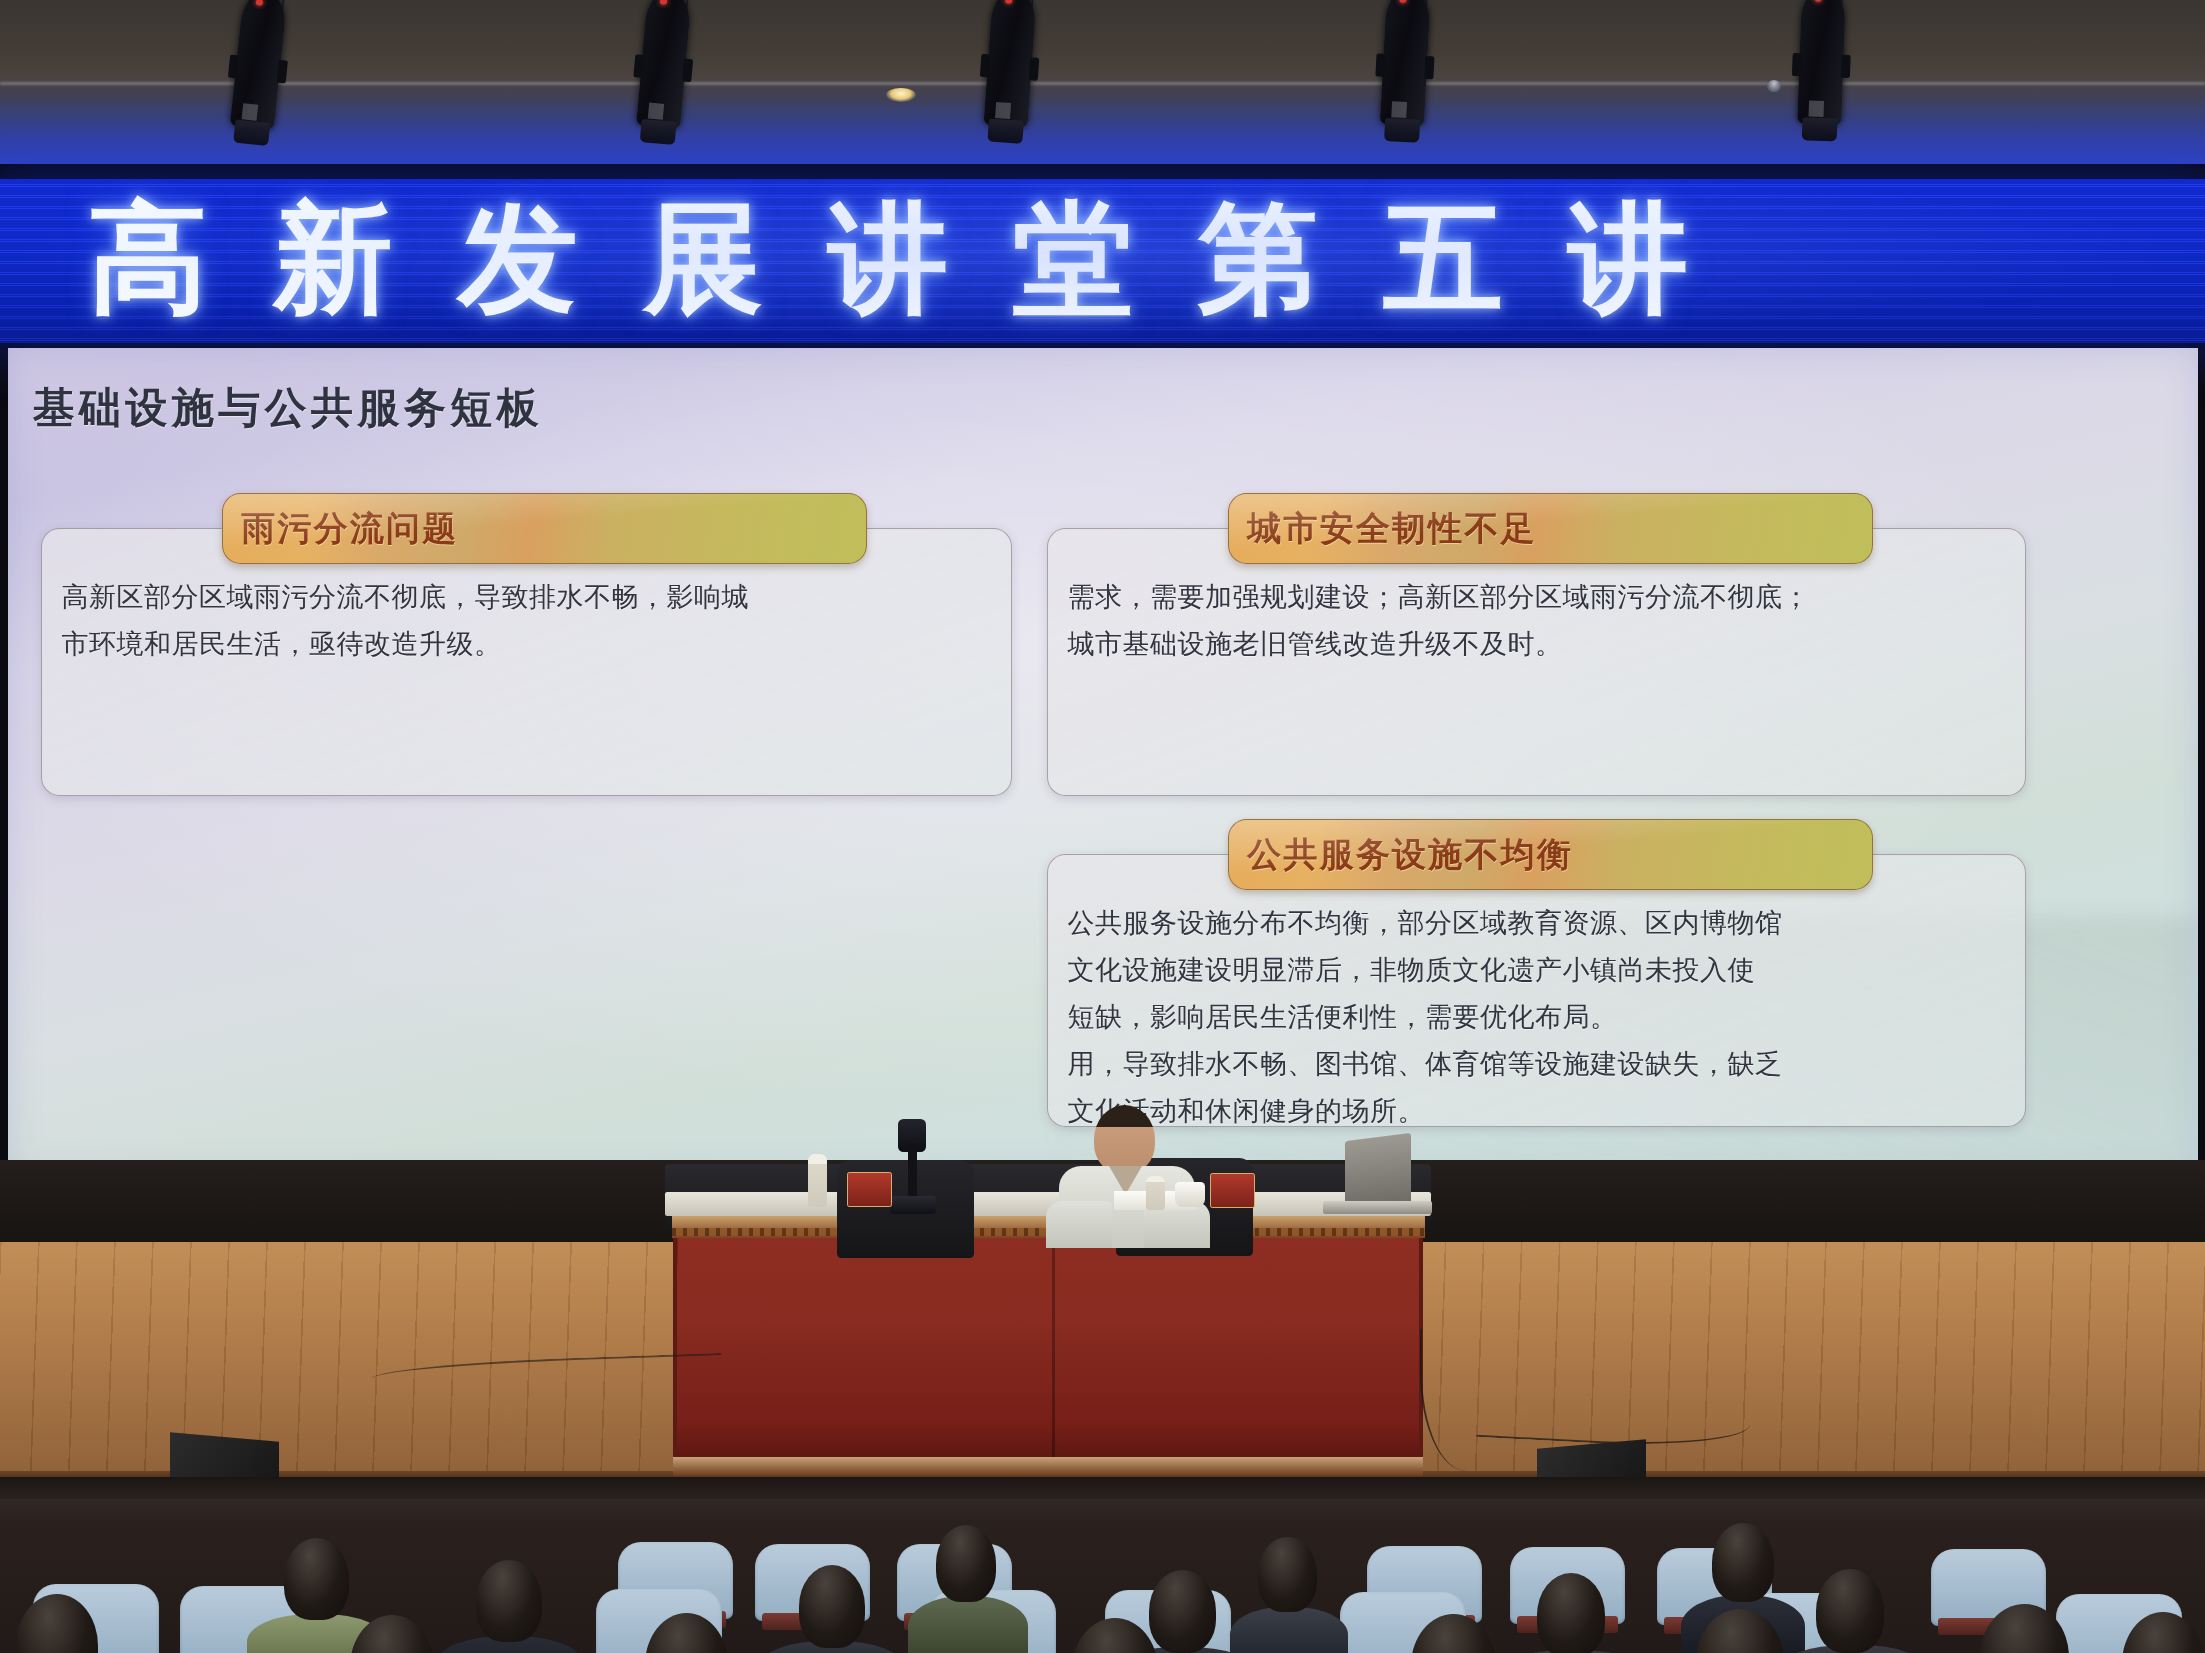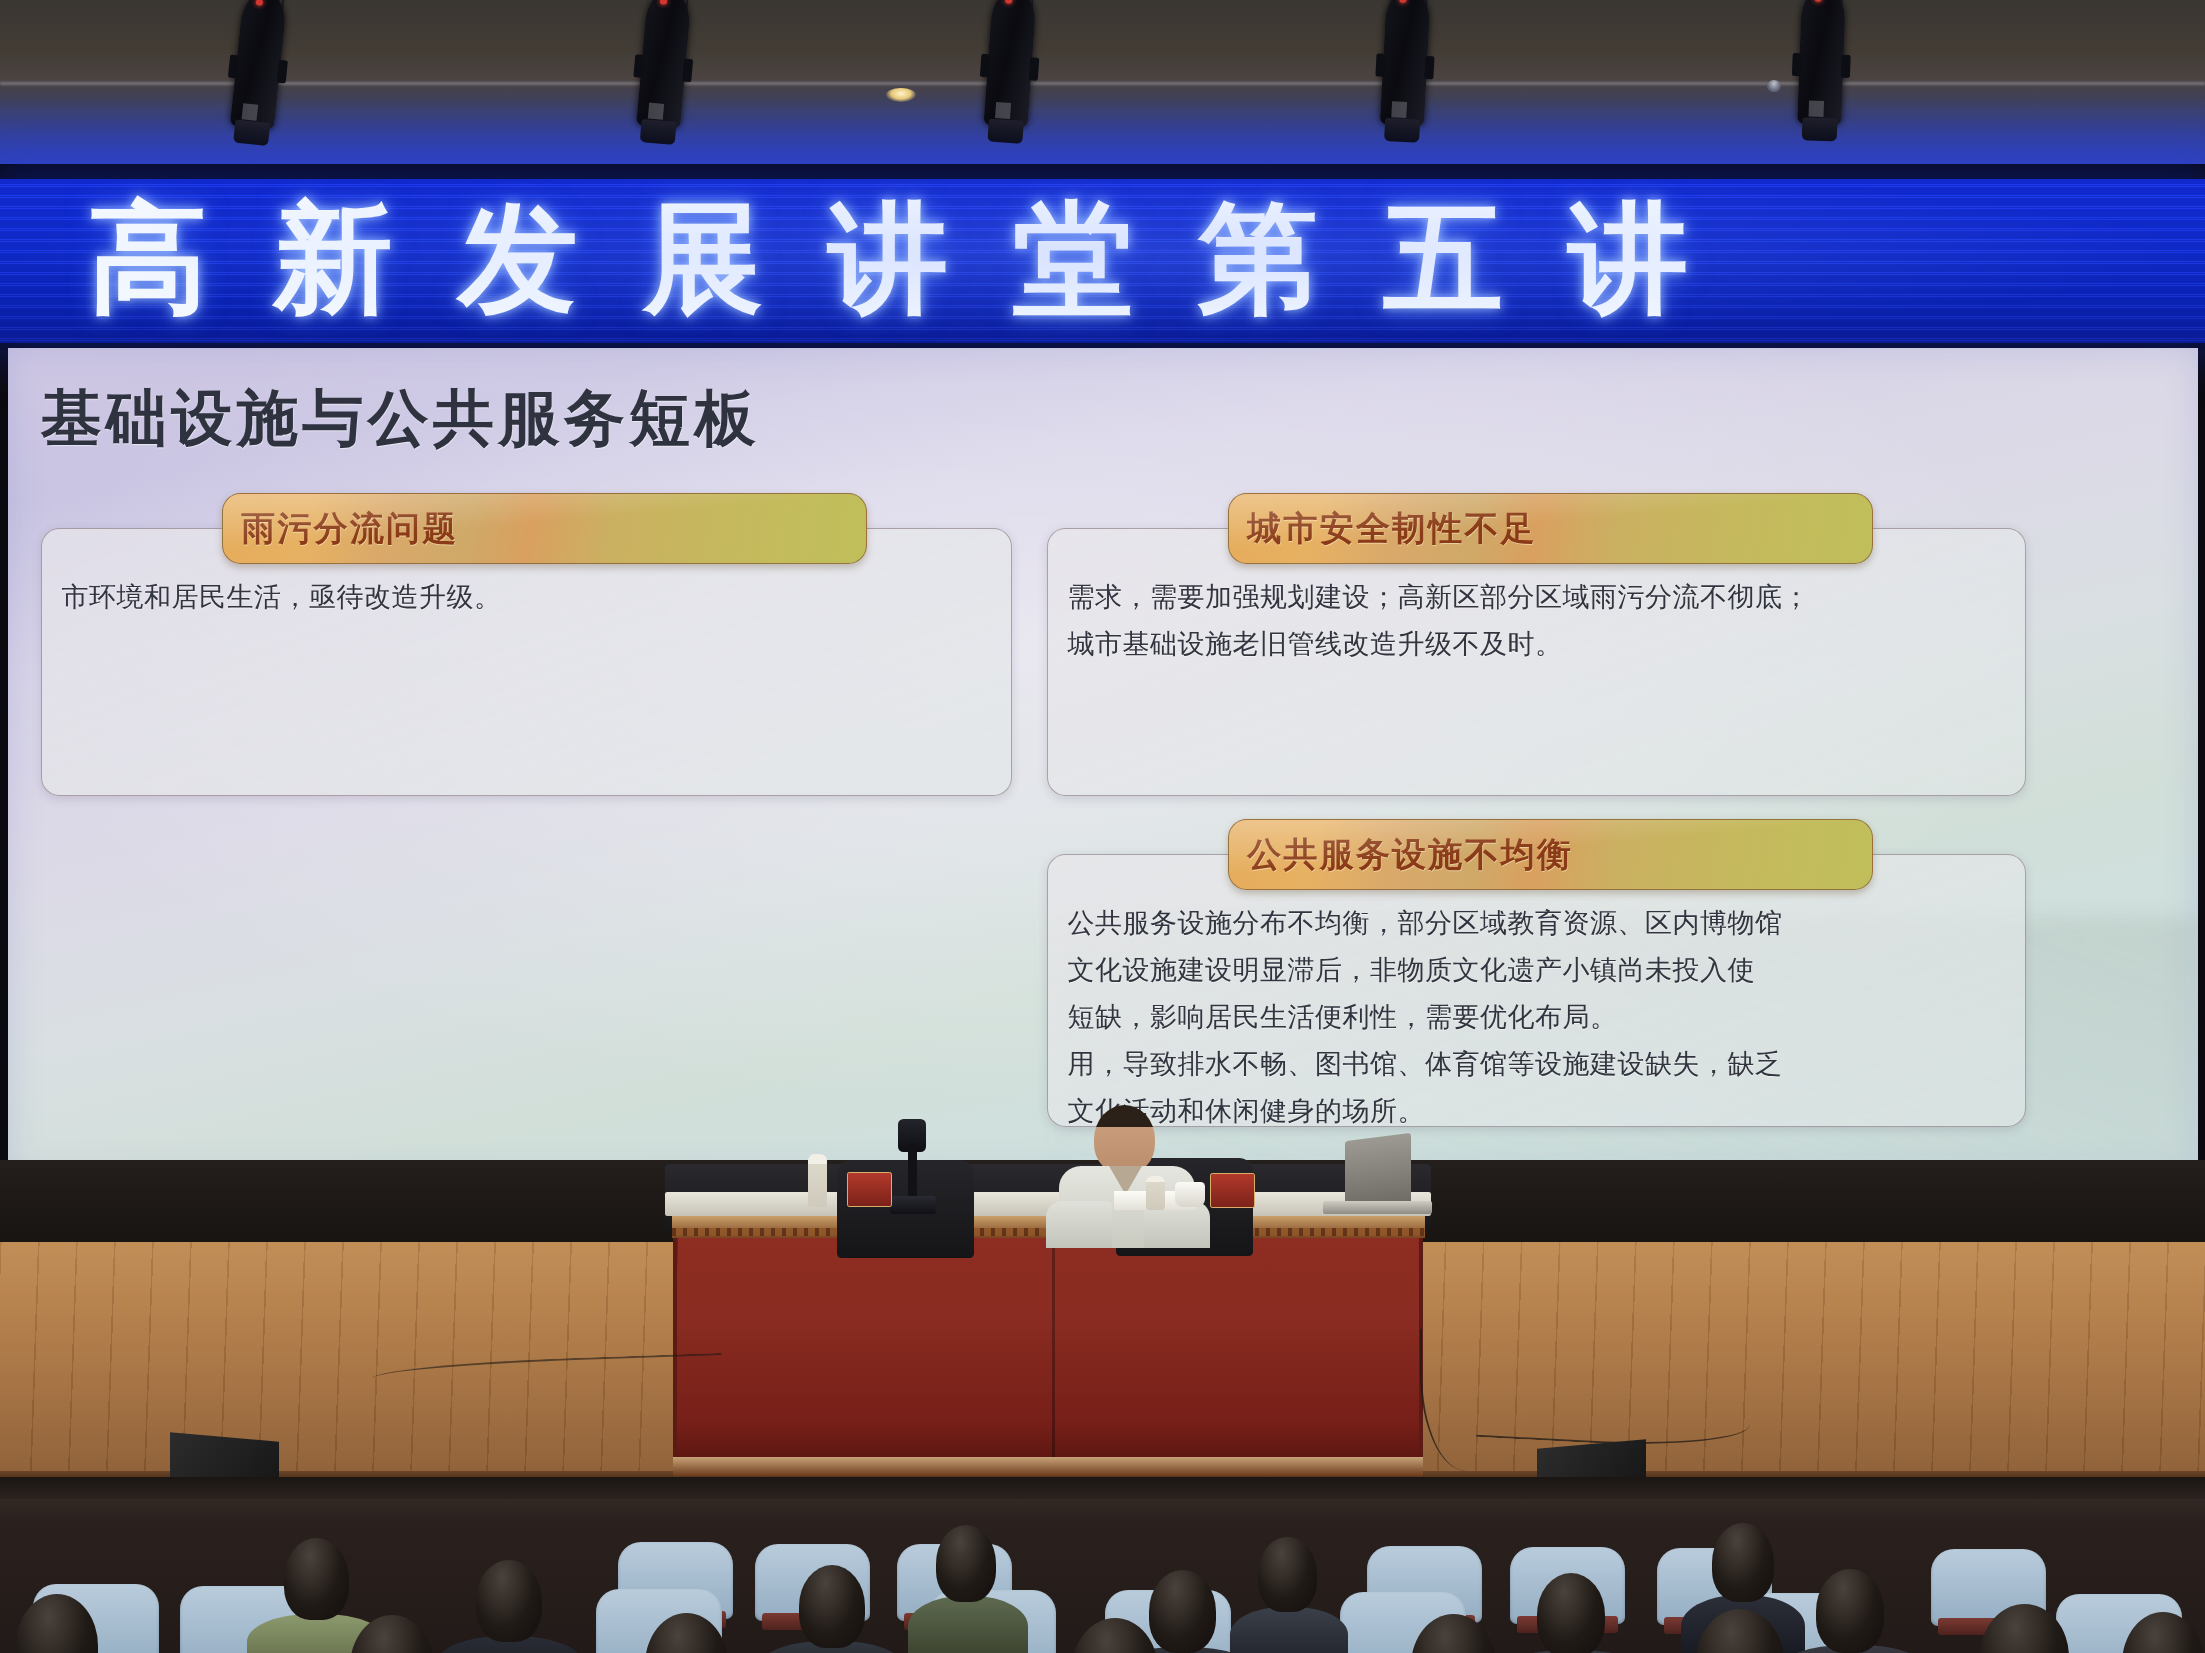--- a/index.html
+++ b/index.html
@@ -142,22 +142,22 @@
   }
   .screen::after {
     
     content:"";
     position:absolute; right:0; bottom:0; width: 1149px; height: 257px;
     background: linear-gradient(200deg, rgba(150,160,150,.22), rgba(120,130,120,.05) 60%, rgba(0,0,0,0));
     filter: blur(9.8px);
   }
 
   .slide-title {
-    position: absolute; left: 33px; top: 37px;
-    font-size: 61px;
+    position: absolute; left: 25px; top: 37px;
+    font-size: 42px;
     line-height: 1.1;
     font-weight: 700;
     color: #2f3340;
     letter-spacing: 4.4px;
     text-shadow: 0.5px 1.1px 1.1px rgba(255,255,255,.55);
     z-index: 3;
     font-family: Liberation Serif, serif;
   }
 
   
@@ -467,20 +467,21 @@
 
   <div class="screen">
 
     <div class="slide-title">基础设施与公共服务短板</div>
 
     <div class="card" id="card-1">
       <div class="chead">
         <span class="chead-label">雨污分流问题</span>
       </div>
       <div class="cbody">
+        <p>高新区部分区域雨污分流不彻底，导致排水不畅，影响城</p>
         <p>市环境和居民生活，亟待改造升级。</p>
       </div>
     </div>
 
     <div class="card" id="card-2">
       <div class="chead">
         <span class="chead-label">城市安全韧性不足</span>
       </div>
       <div class="cbody">
         <p>需求，需要加强规划建设；高新区部分区域雨污分流不彻底；</p>

